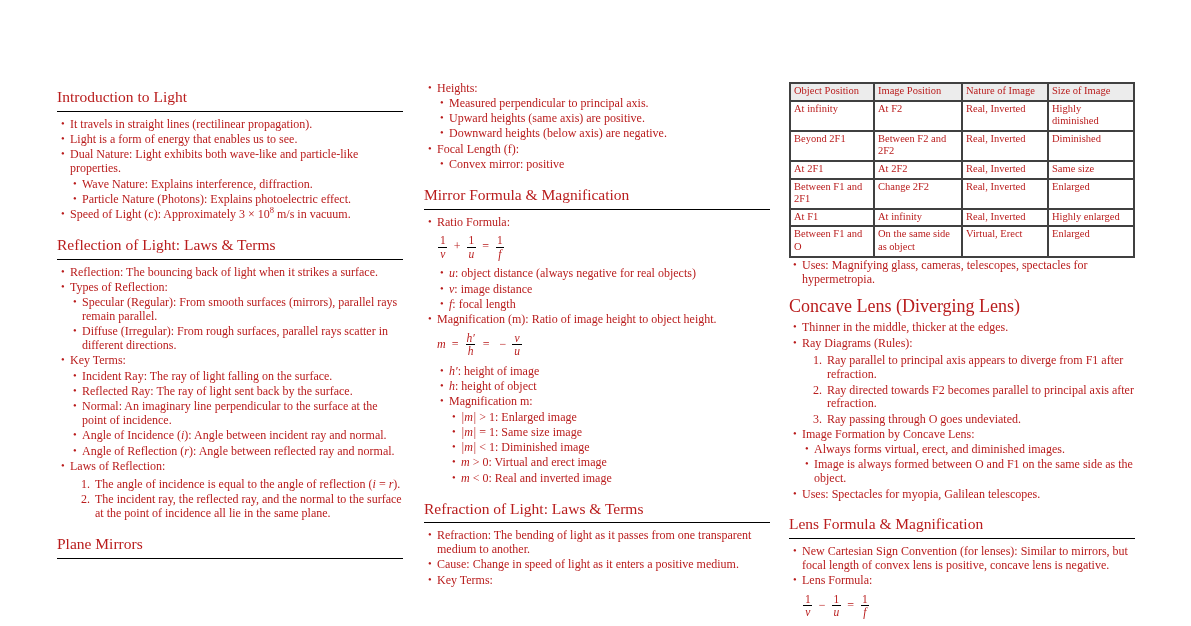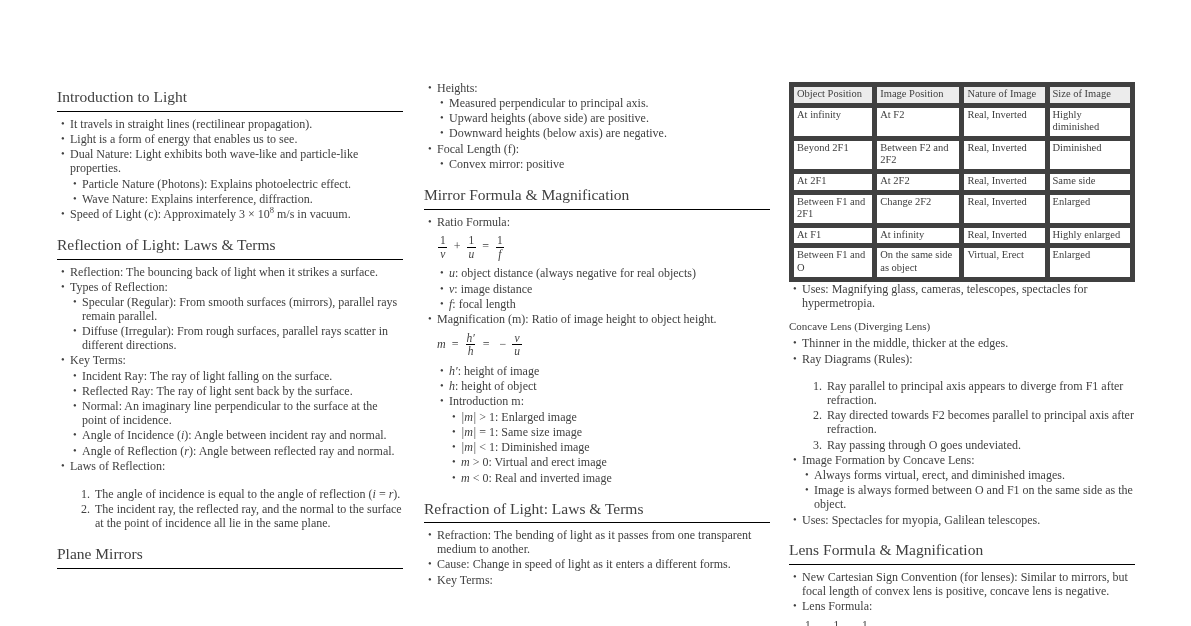--- a/index.html
+++ b/index.html
@@ -3,43 +3,43 @@
 <meta charset="utf-8">
 <style>
   * { box-sizing: border-box; }
   html,body { margin:0; padding:0; background:#ffffff; }
   .page {
     position: relative;
     width: 1191px;
     height: 626px;
     overflow: hidden;
     background: #ffffff;
-    color: #404040;
+    color: #b91c1c;
     font-family: "Liberation Serif", "DejaVu Serif", serif;
     font-size: 12px;
     line-height: 1.15;
   }
   .col { position: absolute; }
   h2.sec {
     font-size: 15.5px;
     font-weight: 400;
     margin: 14px 0 6px 0;
     padding-bottom: 5px;
     border-bottom: 1.8px solid #000;
   }
   .col > h2.sec:first-child { margin-top: 0; }
   h3.subsec {
-    font-size: 11px;
+    font-size: 18px;
     font-weight: 400;
     margin: 9px 0 5px 0;
   }
   ul, ol { margin: 0; }
   ul { list-style: none; padding-left: 13px; }
   li ul { padding-left: 12px; }
-  ol { list-style: decimal outside; padding-left: 23px; margin-top: 14px; }
+  ol { list-style: decimal outside; padding-left: 23px; margin-top: 4px; }
   li { position: relative; margin: 1.5px 0; }
   ul > li::before {
     content: "•";
     position: absolute;
     left: -9px;
     top: 0px;
     font-size: 10.5px;
   }
   ol > li::before { content: none; }
   ol > li { padding-left: 2px; }
@@ -62,41 +62,41 @@
   .frac .den { border-top: 1px solid #000; padding: 0 2px; }
   .op { margin: 0 5px; font-size: 12px; }
   .sym { font-style: italic; font-size: 12px; margin-right: 1px; }
   table.img {
     border-collapse: collapse;
     table-layout: fixed;
     font-size: 10.5px;
     line-height: 1.2;
   }
   .img th, .img td {
-    border: 5px solid #404040;
+    border: 2px solid #404040;
     padding: 1px 3px 2px 3px;
     text-align: left;
     vertical-align: top;
     font-weight: 400;
     overflow: hidden;
   }
   .img th { background: #ececec; border-bottom: 1.5px solid #4d4d4d; }
 </style>
 </head>
 <body>
 
 <div class="page" id="page">
     <div class="col" style="left: 57px; top: 88px; width: 346px;">
       <h2 class="sec">Introduction to Light</h2>
       <ul>
         <li><span>It travels in straight lines (rectilinear propagation).</span></li>
         <li><span>Light is a form of energy that enables us to see.</span></li>
         <li><span>Dual Nature: Light exhibits both wave-like and particle-like properties.</span><ul>
+            <li><span>Wave Nature: Explains interference, diffraction.</span></li>
             <li><span>Particle Nature (Photons): Explains photoelectric effect.</span></li>
-            <li><span>Wave Nature: Explains interference, diffraction.</span></li>
           </ul></li>
         <li><span>Speed of Light (c): Approximately 3 × 10<sup>8</sup> m/s in vacuum.</span></li>
       </ul>
       <h2 class="sec">Reflection of Light: Laws &amp; Terms</h2>
       <ul>
         <li><span>Reflection: The bouncing back of light when it strikes a surface.</span></li>
         <li><span>Types of Reflection:</span><ul>
             <li><span>Specular (Regular): From smooth surfaces (mirrors), parallel rays remain parallel.</span></li>
             <li><span>Diffuse (Irregular): From rough surfaces, parallel rays scatter in different directions.</span></li>
           </ul></li>
@@ -111,21 +111,21 @@
             <li><span>The angle of incidence is equal to the angle of reflection (<span class="m">i</span> = <span class="m">r</span>).</span></li>
             <li><span>The incident ray, the reflected ray, and the normal to the surface at the point of incidence all lie in the same plane.</span></li>
           </ol></li>
       </ul>
       <h2 class="sec">Plane Mirrors</h2>
     </div>
     <div class="col" style="left: 424px; top: 80px; width: 346px;">
       <ul>
         <li><span>Heights:</span><ul>
             <li><span>Measured perpendicular to principal axis.</span></li>
-            <li><span>Upward heights (above side) are positive.</span></li>
+            <li><span>Upward heights (same axis) are positive.</span></li>
             <li><span>Downward heights (below axis) are negative.</span></li>
           </ul></li>
         <li><span>Focal Length (f):</span><ul>
             <li><span>Convex mirror: positive</span></li>
           </ul></li>
       </ul>
       <h2 class="sec">Mirror Formula &amp; Magnification</h2>
       <ul>
         <li><span>Ratio Formula:</span><span class="formula">
             <span class="frac">
@@ -156,33 +156,33 @@
             </span>
             <span class="op">=</span>
             <span class="op">−</span>
             <span class="frac">
               <span class="num m">v</span>
               <span class="den m">u</span>
             </span>
           </span><ul>
             <li><span><span class="m">h′</span>: height of image</span></li>
             <li><span><span class="m">h</span>: height of object</span></li>
-            <li><span>Introduction m:</span><ul>
+            <li><span>Magnification m:</span><ul>
                 <li><span><span class="m">|m|</span> &gt; 1: Enlarged image</span></li>
                 <li><span><span class="m">|m|</span> = 1: Same size image</span></li>
                 <li><span><span class="m">|m|</span> &lt; 1: Diminished image</span></li>
                 <li><span><span class="m">m</span> &gt; 0: Virtual and erect image</span></li>
                 <li><span><span class="m">m</span> &lt; 0: Real and inverted image</span></li>
               </ul></li>
           </ul></li>
       </ul>
       <h2 class="sec">Refraction of Light: Laws &amp; Terms</h2>
       <ul>
         <li><span>Refraction: The bending of light as it passes from one transparent medium to another.</span></li>
-        <li><span>Cause: Change in speed of light as it enters a different forms.</span></li>
+        <li><span>Cause: Change in speed of light as it enters a positive medium.</span></li>
         <li><span>Key Terms:</span></li>
       </ul>
     </div>
     <div class="col" style="left: 789px; top: 82px; width: 346px;">
       <table class="img">
         <colgroup>
           <col style="width: 84px;">
           <col style="width: 88px;">
           <col style="width: 86px;">
           <col style="width: 86px;">
@@ -205,21 +205,21 @@
           <tr>
             <td>Beyond 2F1</td>
             <td>Between F2 and 2F2</td>
             <td>Real, Inverted</td>
             <td>Diminished</td>
           </tr>
           <tr>
             <td>At 2F1</td>
             <td>At 2F2</td>
             <td>Real, Inverted</td>
-            <td>Same side</td>
+            <td>Same size</td>
           </tr>
           <tr>
             <td>Between F1 and 2F1</td>
             <td>Change 2F2</td>
             <td>Real, Inverted</td>
             <td>Enlarged</td>
           </tr>
           <tr>
             <td>At F1</td>
             <td>At infinity</td>

